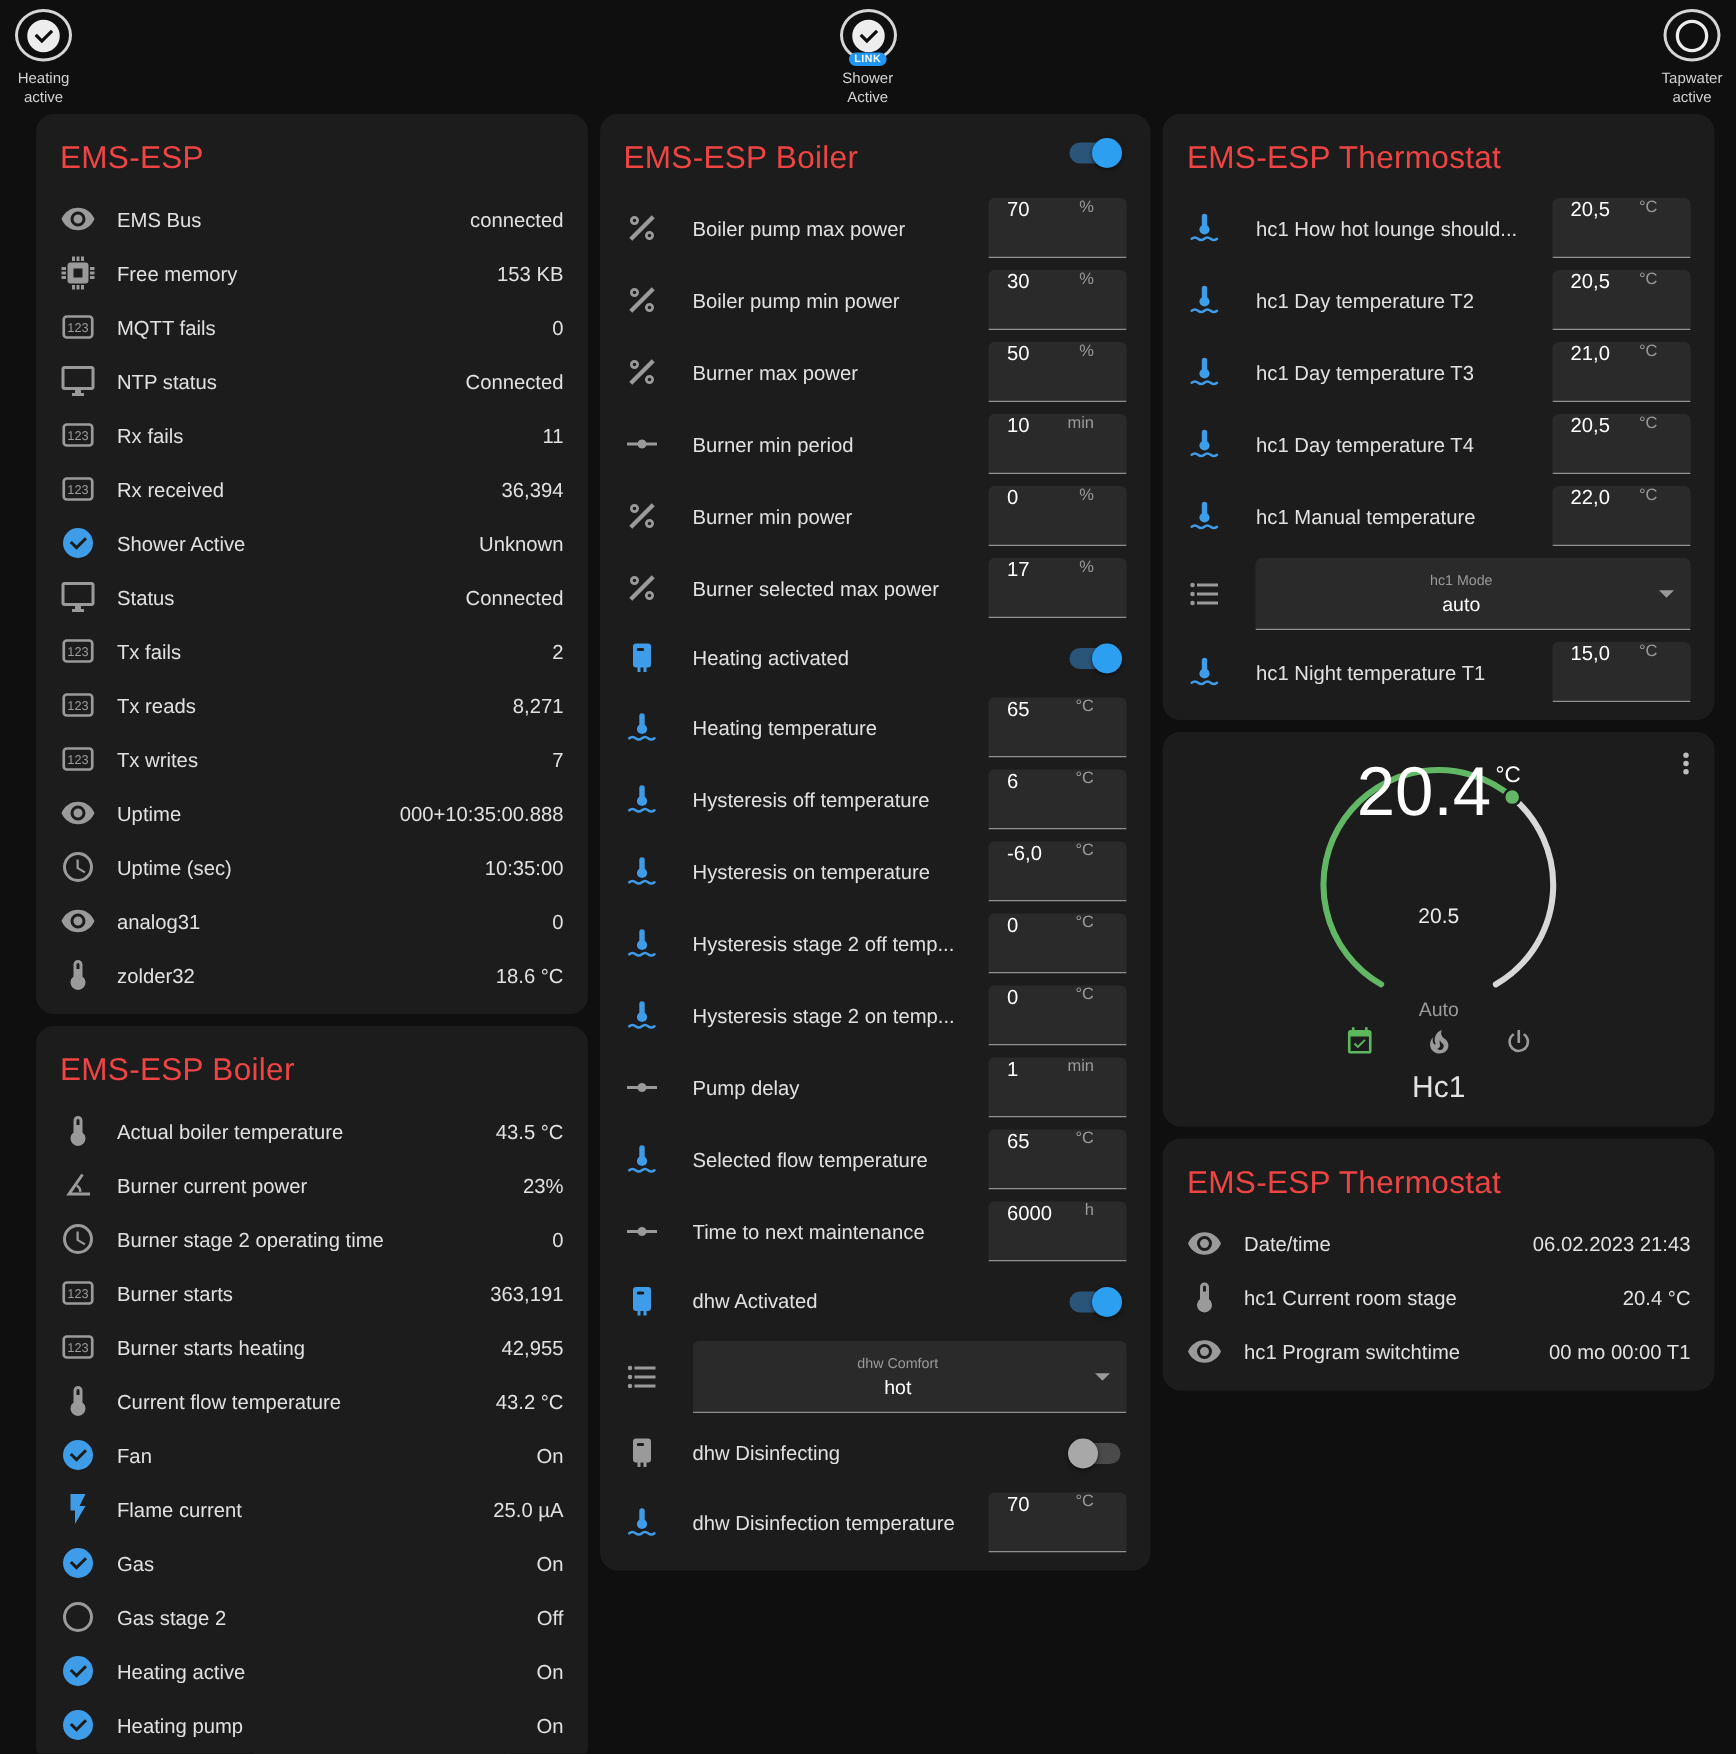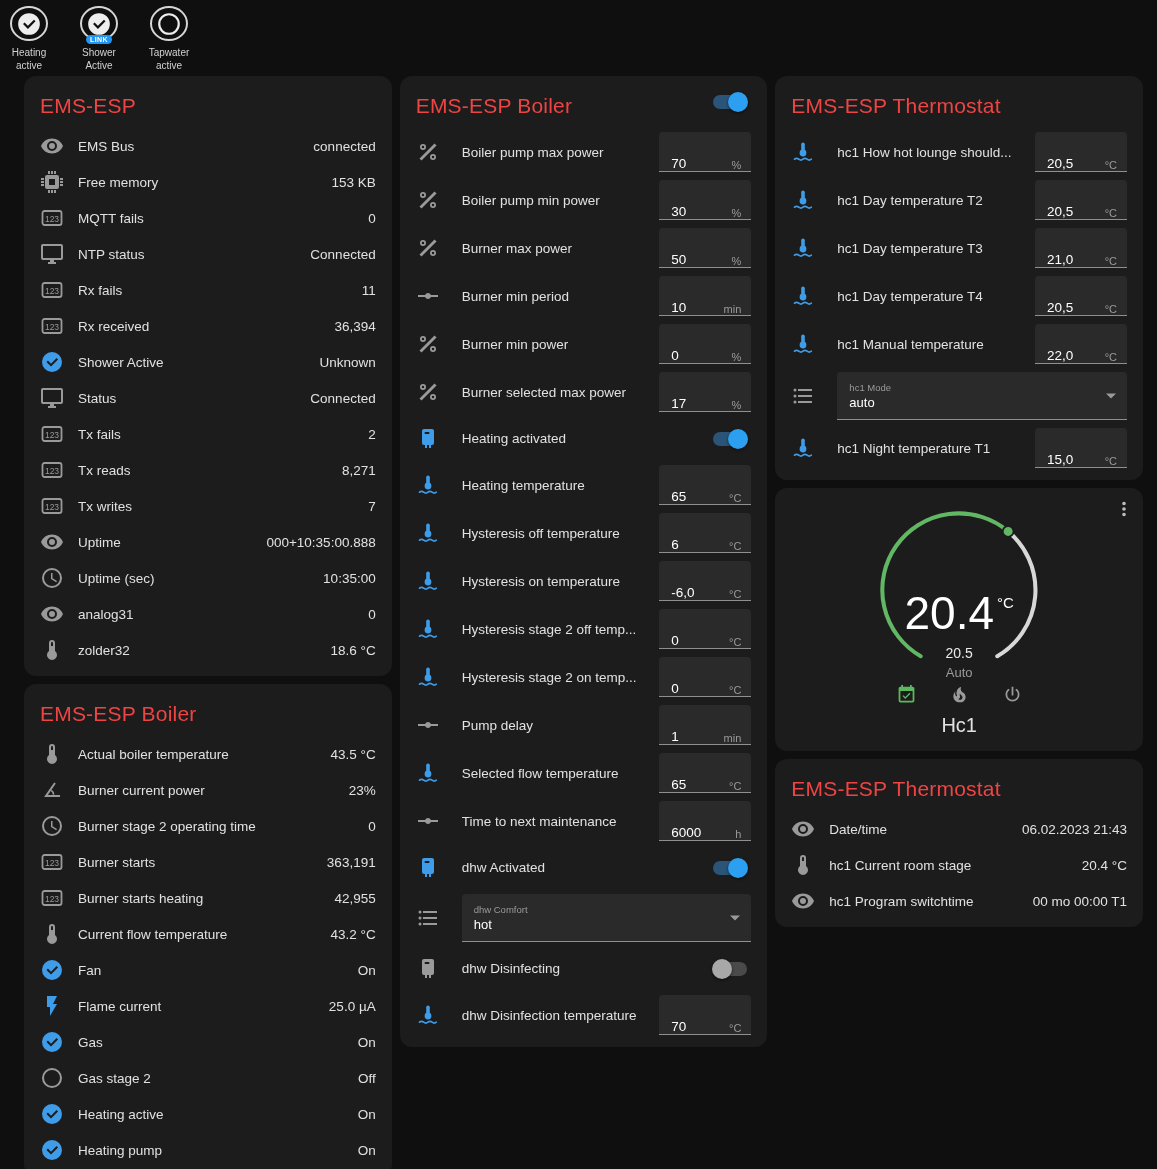--- a/index.html
+++ b/index.html
@@ -4,21 +4,21 @@
 <style>
   * { box-sizing: border-box; }
   html,body { margin:0; padding:0; }
   body {
     width:1157px; height:1169px; overflow:hidden;
     background:#0f0f0f;
     font-family:"Liberation Sans","DejaVu Sans",sans-serif;
     color:#e1e1e1;
   }
   
-  .badges { display:flex; justify-content:flex-start; gap:12px; padding-top:6px; height:72px; }
+  .badges { display:flex; justify-content:space-between; gap:12px; padding-top:6px; height:72px; }
   .badge { display:flex; flex-direction:column; align-items:center; width:58px; cursor:pointer; }
   .badge-circle {
     width:38px; height:38px; border-radius:50%;
     border:2px solid #d6d6d6; background:#0f0f0f;
     display:flex; align-items:center; justify-content:center; position:relative;
   }
   .badge-circle .icon { width:26px; height:26px; color:#ededed; }
   .badge-tag {
     position:absolute; bottom:-5px; left:50%; transform:translateX(-50%);
     background:#2196f3; color:#fff; font-size:7px; font-weight:700;
@@ -41,30 +41,30 @@
   .icon svg { width:100%; height:100%; display:block; }
   .icon.blue { color:#3f9ce8; }
   .row .name { flex:1; font-size:13.5px; white-space:nowrap; overflow:hidden; text-overflow:ellipsis; }
   .row .value { font-size:13.5px; text-align:right; white-space:nowrap; margin-left:6px; }
   
   .crow { display:flex; align-items:center; gap:22px; padding:4px 16px; min-height:45px; }
   .crow .cname { flex:1; font-size:13.5px; white-space:nowrap; overflow:hidden; text-overflow:ellipsis; }
   .numbox {
     width:92px; flex:none; height:40px;
     background:#2a2a2a; border-radius:4px 4px 0 0; border-bottom:1px solid #8f8f8f;
-    display:flex; align-items:flex-end; justify-content:space-between;
-    padding:0 10px 0 12px; cursor:text;
+    display:flex; align-items:flex-start; justify-content:space-between;
+    padding:0 22px 0 12px; cursor:text;
   }
   .numbox .num { font-size:13.5px; color:#fff; }
   .numbox .unit { font-size:11px; color:#9a9a9a; margin-left:6px; white-space:nowrap; }
   .selectbox {
     flex:1; height:48px; position:relative;
     background:#2a2a2a; border-radius:4px 4px 0 0; border-bottom:1px solid #8f8f8f;
     display:flex; flex-direction:column; justify-content:center;
-    padding:4px 28px 4px 12px; cursor:pointer;
+    padding:4px 28px 4px 12px; cursor:pointer;align-items:center;
   }
   .sel-label { font-size:9.5px; color:#9a9a9a; }
   .sel-value { font-size:13px; color:#fff; margin-top:2px; }
   .sel-caret {
     position:absolute; right:11px; top:50%; transform:translateY(-50%);
     width:0; height:0; border-left:5px solid transparent; border-right:5px solid transparent;
     border-top:5px solid #9a9a9a;
   }
   
   .switch { width:34px; height:14px; border-radius:7px; background:#4a4a4a; position:relative; flex:none; cursor:pointer; margin-right:4px; }
@@ -73,21 +73,21 @@
     background:#a8a8a8; box-shadow:0 1px 3px rgba(0,0,0,.6);
   }
   .switch.on { background:rgba(63,156,232,.45); }
   .switch.on .thumb { left:auto; right:-1px; background:#2d9ff0; }
   
   .gauge-card { position:relative; display:flex; flex-direction:column; align-items:center; padding:10px 0 14px; }
   .menu-btn { position:absolute; top:10px; right:8px; width:22px; height:22px; color:#bdbdbd; cursor:pointer; }
   .menu-btn svg { width:100%; height:100%; }
   .dial { position:relative; width:180px; height:180px; margin-top:2px; cursor:pointer; }
   .dial svg.ring { position:absolute; inset:0; width:100%; height:100%; }
-  .dial-text { position:absolute; inset:0; display:flex; flex-direction:column; align-items:center; justify-content:flex-end; padding-top:4px; }
+  .dial-text { position:absolute; inset:0; display:flex; flex-direction:column; align-items:center; justify-content:space-between; padding-top:4px; }
   .cur { display:flex; align-items:flex-start; color:#ffffff; line-height:1; }
   .cur-num { font-size:46px; }
   .cur-unit { font-size:15px; margin:5px 0 0 3px; }
   .setp { font-size:14px; color:#eaeaea; margin-top:9px; }
   .mode { font-size:13px; color:#9a9a9a; margin-top:4px; }
   .dial-actions { display:flex; gap:32px; margin-top:4px; }
   .abtn { width:21px; height:21px; color:#9a9a9a; cursor:pointer; }
   .abtn svg { width:100%; height:100%; }
   .abtn.green { color:#5cb85c; }
   .dial-name { margin-top:9px; font-size:20px; color:#e1e1e1; }

